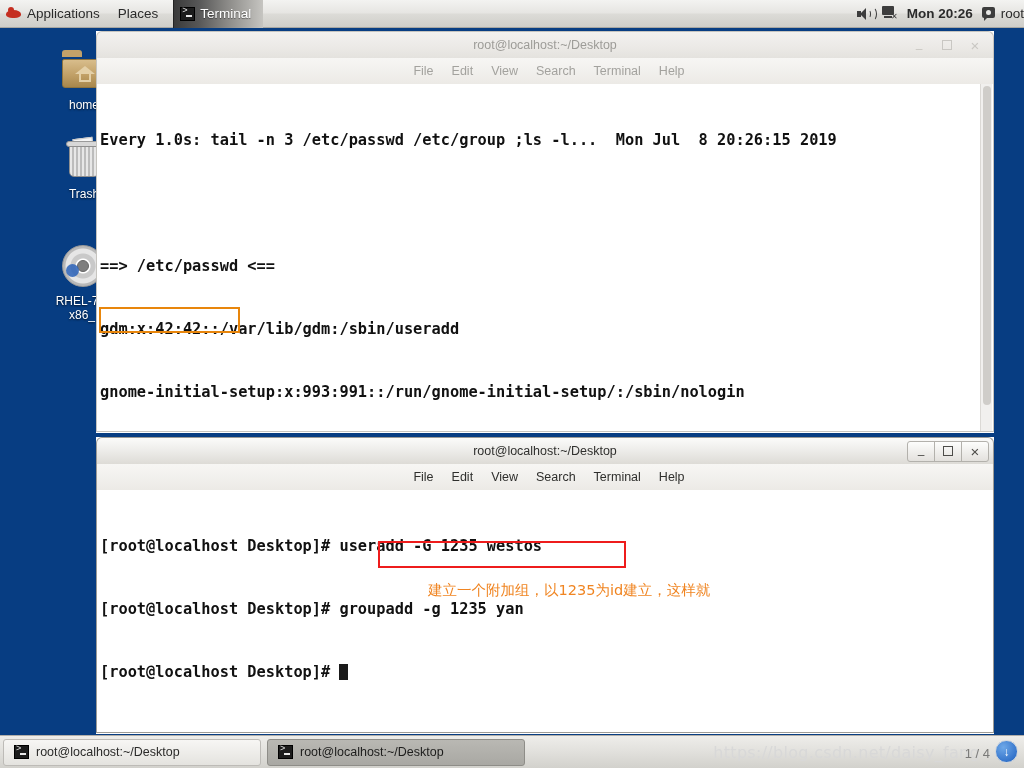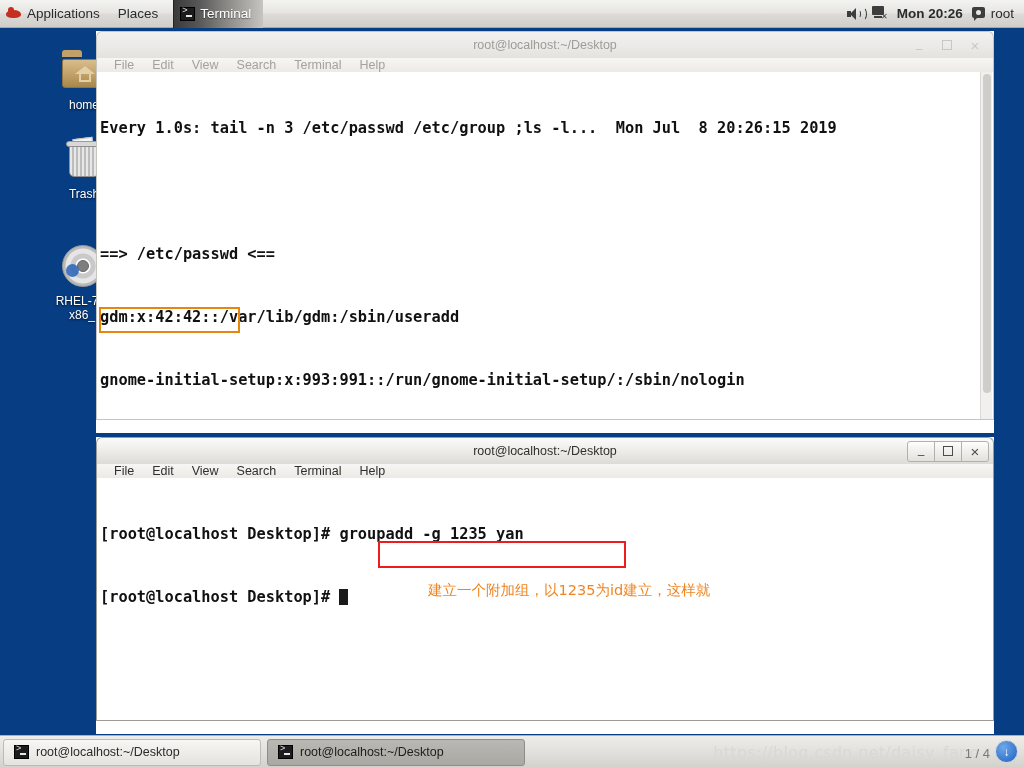--- a/index.html
+++ b/index.html
@@ -82,21 +82,21 @@
   #user-icon .box {
     position: absolute; left: 0; top: 0; width: 13px; height: 11px;
     background: #3d3d3d; border-radius: 2px;
   }
   #user-icon .tail {
     position: absolute; left: 2px; top: 10px; width: 0; height: 0;
     border-left: 4px solid #3d3d3d; border-bottom: 4px solid transparent;
   }
   #user-icon .dot { position: absolute; left: 4px; top: 3px; width: 5px; height: 5px;
     background: #e9e9e7; border-radius: 50%; }
-  #user-name { padding-right: 10px; font-size: 13.5px; }
+  #user-name { font-size: 13.5px; }
 
   
   .desk-icon {
     position: absolute; width: 84px; text-align: center; color: #fff;
     font-size: 12px; text-shadow: 0 1px 2px rgba(0,0,0,.75); line-height: 14px;
   }
   #icon-home { left: 42px; top: 46px; }
   #icon-trash { left: 42px; top: 135px; }
   #icon-dvd { left: 40px; top: 242px; }
   .icon-art { height: 48px; position: relative; margin: 0 auto 4px; width: 56px; }
@@ -193,23 +193,24 @@
   }
   .win.active .win-btn:first-child { border-radius: 3px 0 0 3px; }
   .win.active .win-btn:last-child { border-radius: 0 3px 3px 0; }
   .btn-min::before { content: "\2013"; position: relative; top: 4px; }
   .btn-max::before {
     content: ""; width: 8px; height: 8px; border: 1.6px solid currentColor; display: block;
   }
   .btn-close::before { content: "\00D7"; font-size: 15px; }
 
   .win-menubar {
-    height: 14px; display: flex; align-items: center; padding-left: 8px;
+    height: 26px; display: flex; align-items: center; padding-left: 8px;
     font-size: 12.5px;
     background: linear-gradient(to bottom, #f7f6f4, #eceae6);
+    justify-content: center;
   }
   .win.inactive .win-menubar { border-left: 1px solid #c6c4bf; border-right: 1px solid #c6c4bf; color: #a3a29e; }
   .win.active .win-menubar { border-left: 1px solid #9d9b96; border-right: 1px solid #9d9b96; color: #2f2f2d; }
   .menu-item { padding: 3px 9px; }
 
   .win-body {
     background: #ffffff; position: relative; overflow: hidden;
     font-family: "DejaVu Sans Mono", "Liberation Mono", monospace;
     font-size: 15.3px; line-height: 21px; color: #111111;
     font-weight: bold; padding: 4px 0 0 3px; white-space: pre;
@@ -380,20 +381,21 @@
   </div>
   <div class="win-menubar">
     <div class="menu-item">File</div>
     <div class="menu-item">Edit</div>
     <div class="menu-item">View</div>
     <div class="menu-item">Search</div>
     <div class="menu-item">Terminal</div>
     <div class="menu-item">Help</div>
   </div>
   <div class="win-body" style="height:243px;">
+    <div class="term-line">[root@localhost Desktop]# useradd -G 1235 westos</div>
     <div class="term-line">[root@localhost Desktop]# groupadd -g 1235 yan</div>
     <div class="term-line"><span>[root@localhost Desktop]# </span><span class="cursor-block"></span></div>
   </div>
 </div>
 
 <div class="hl" id="hl-red" style="left:378px; top:541px; width:248px; height:27px;"></div>
 
 <div id="annotation">
   <div>建立一个附加组，以1235为id建立，这样就</div>
 </div>

